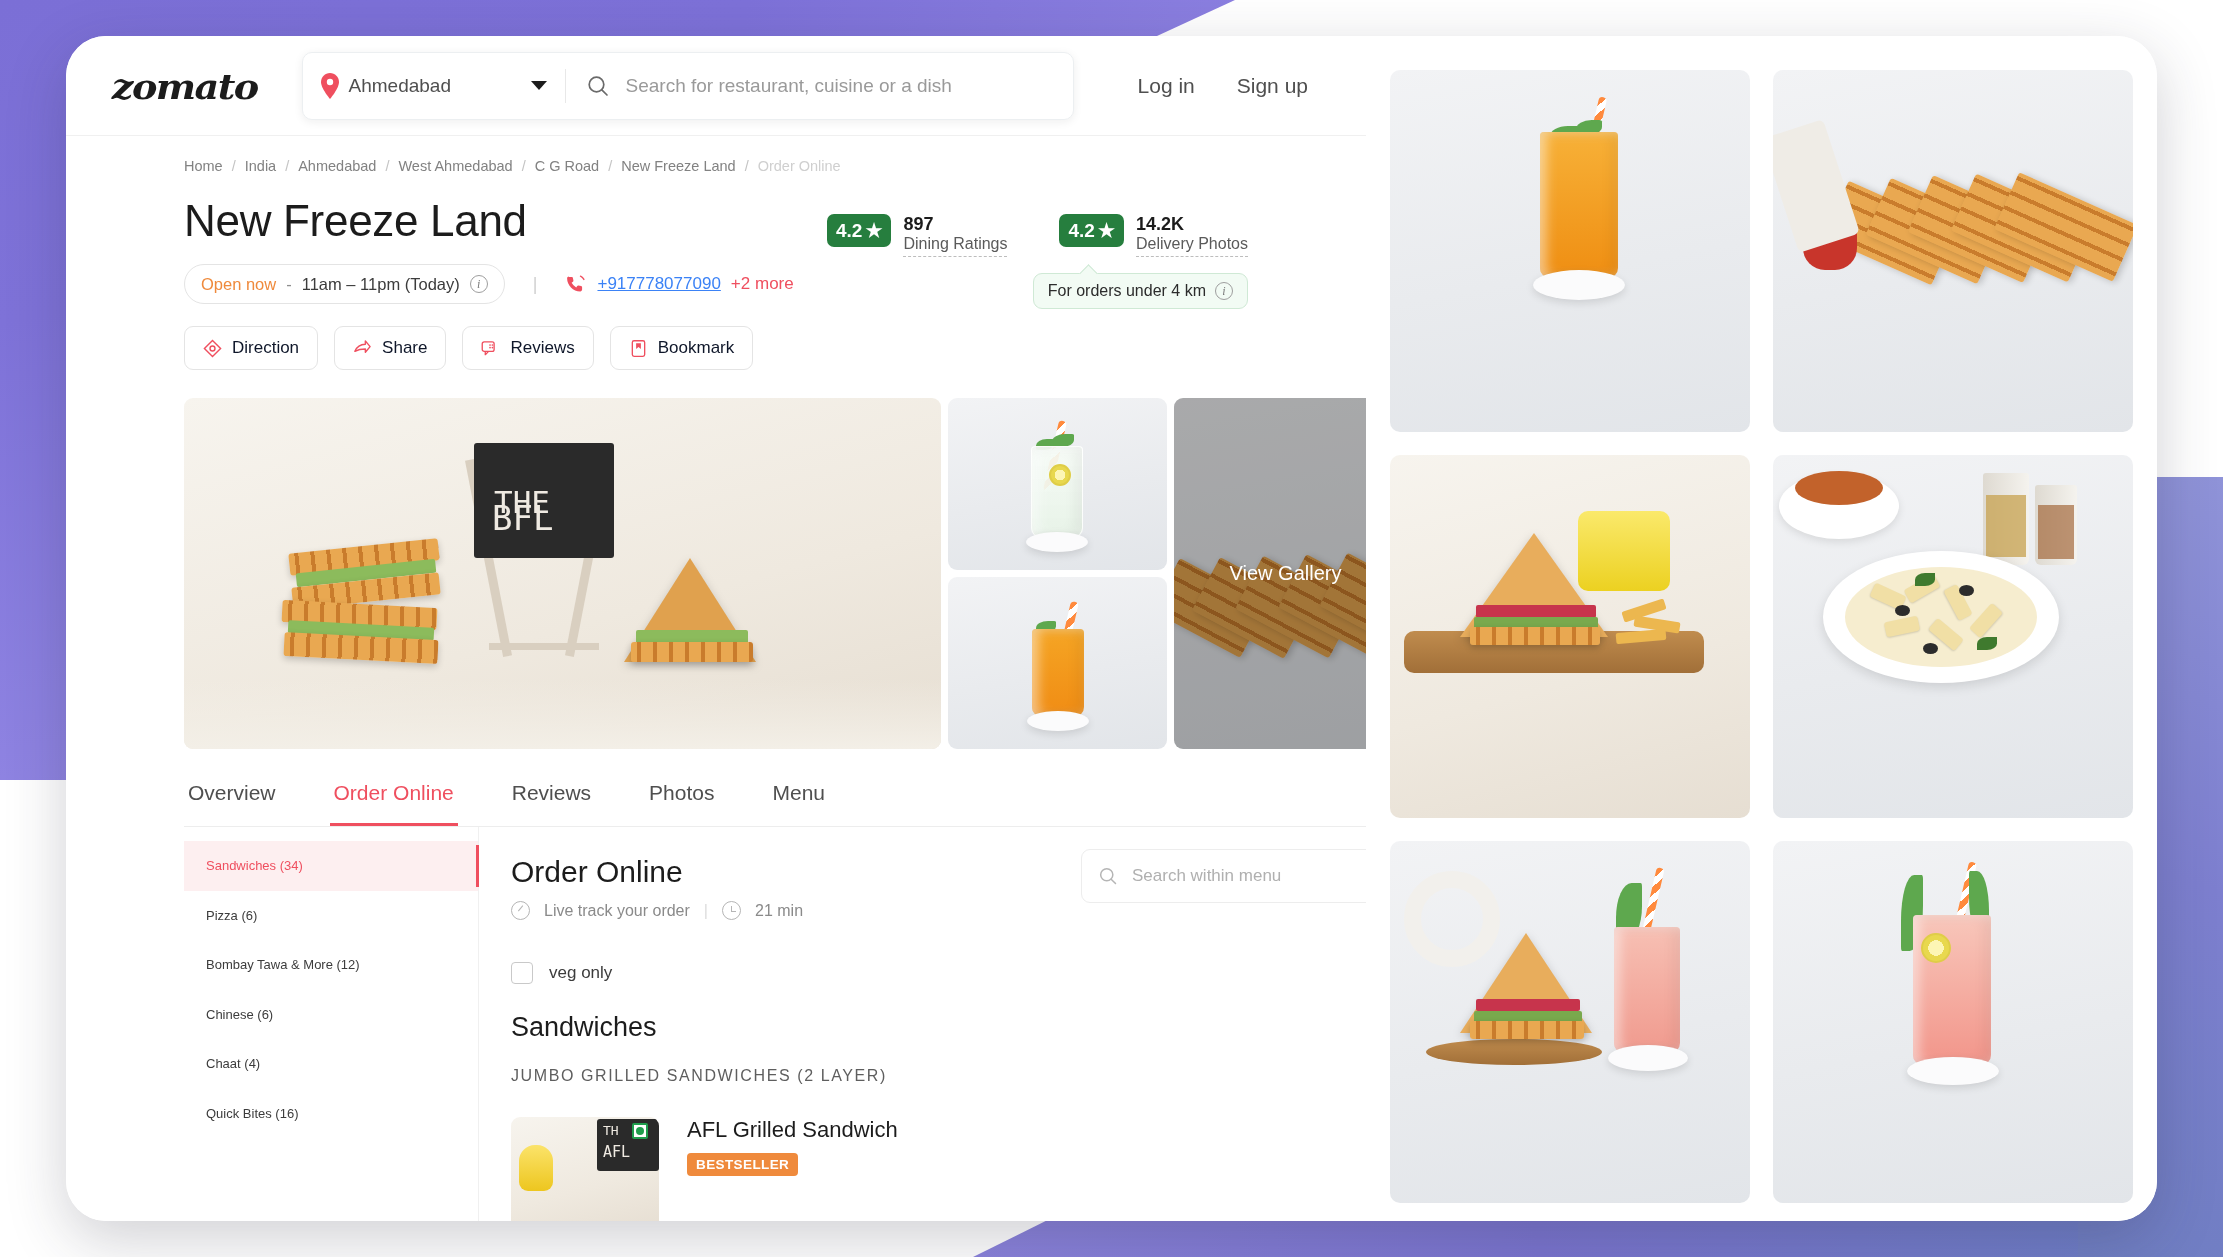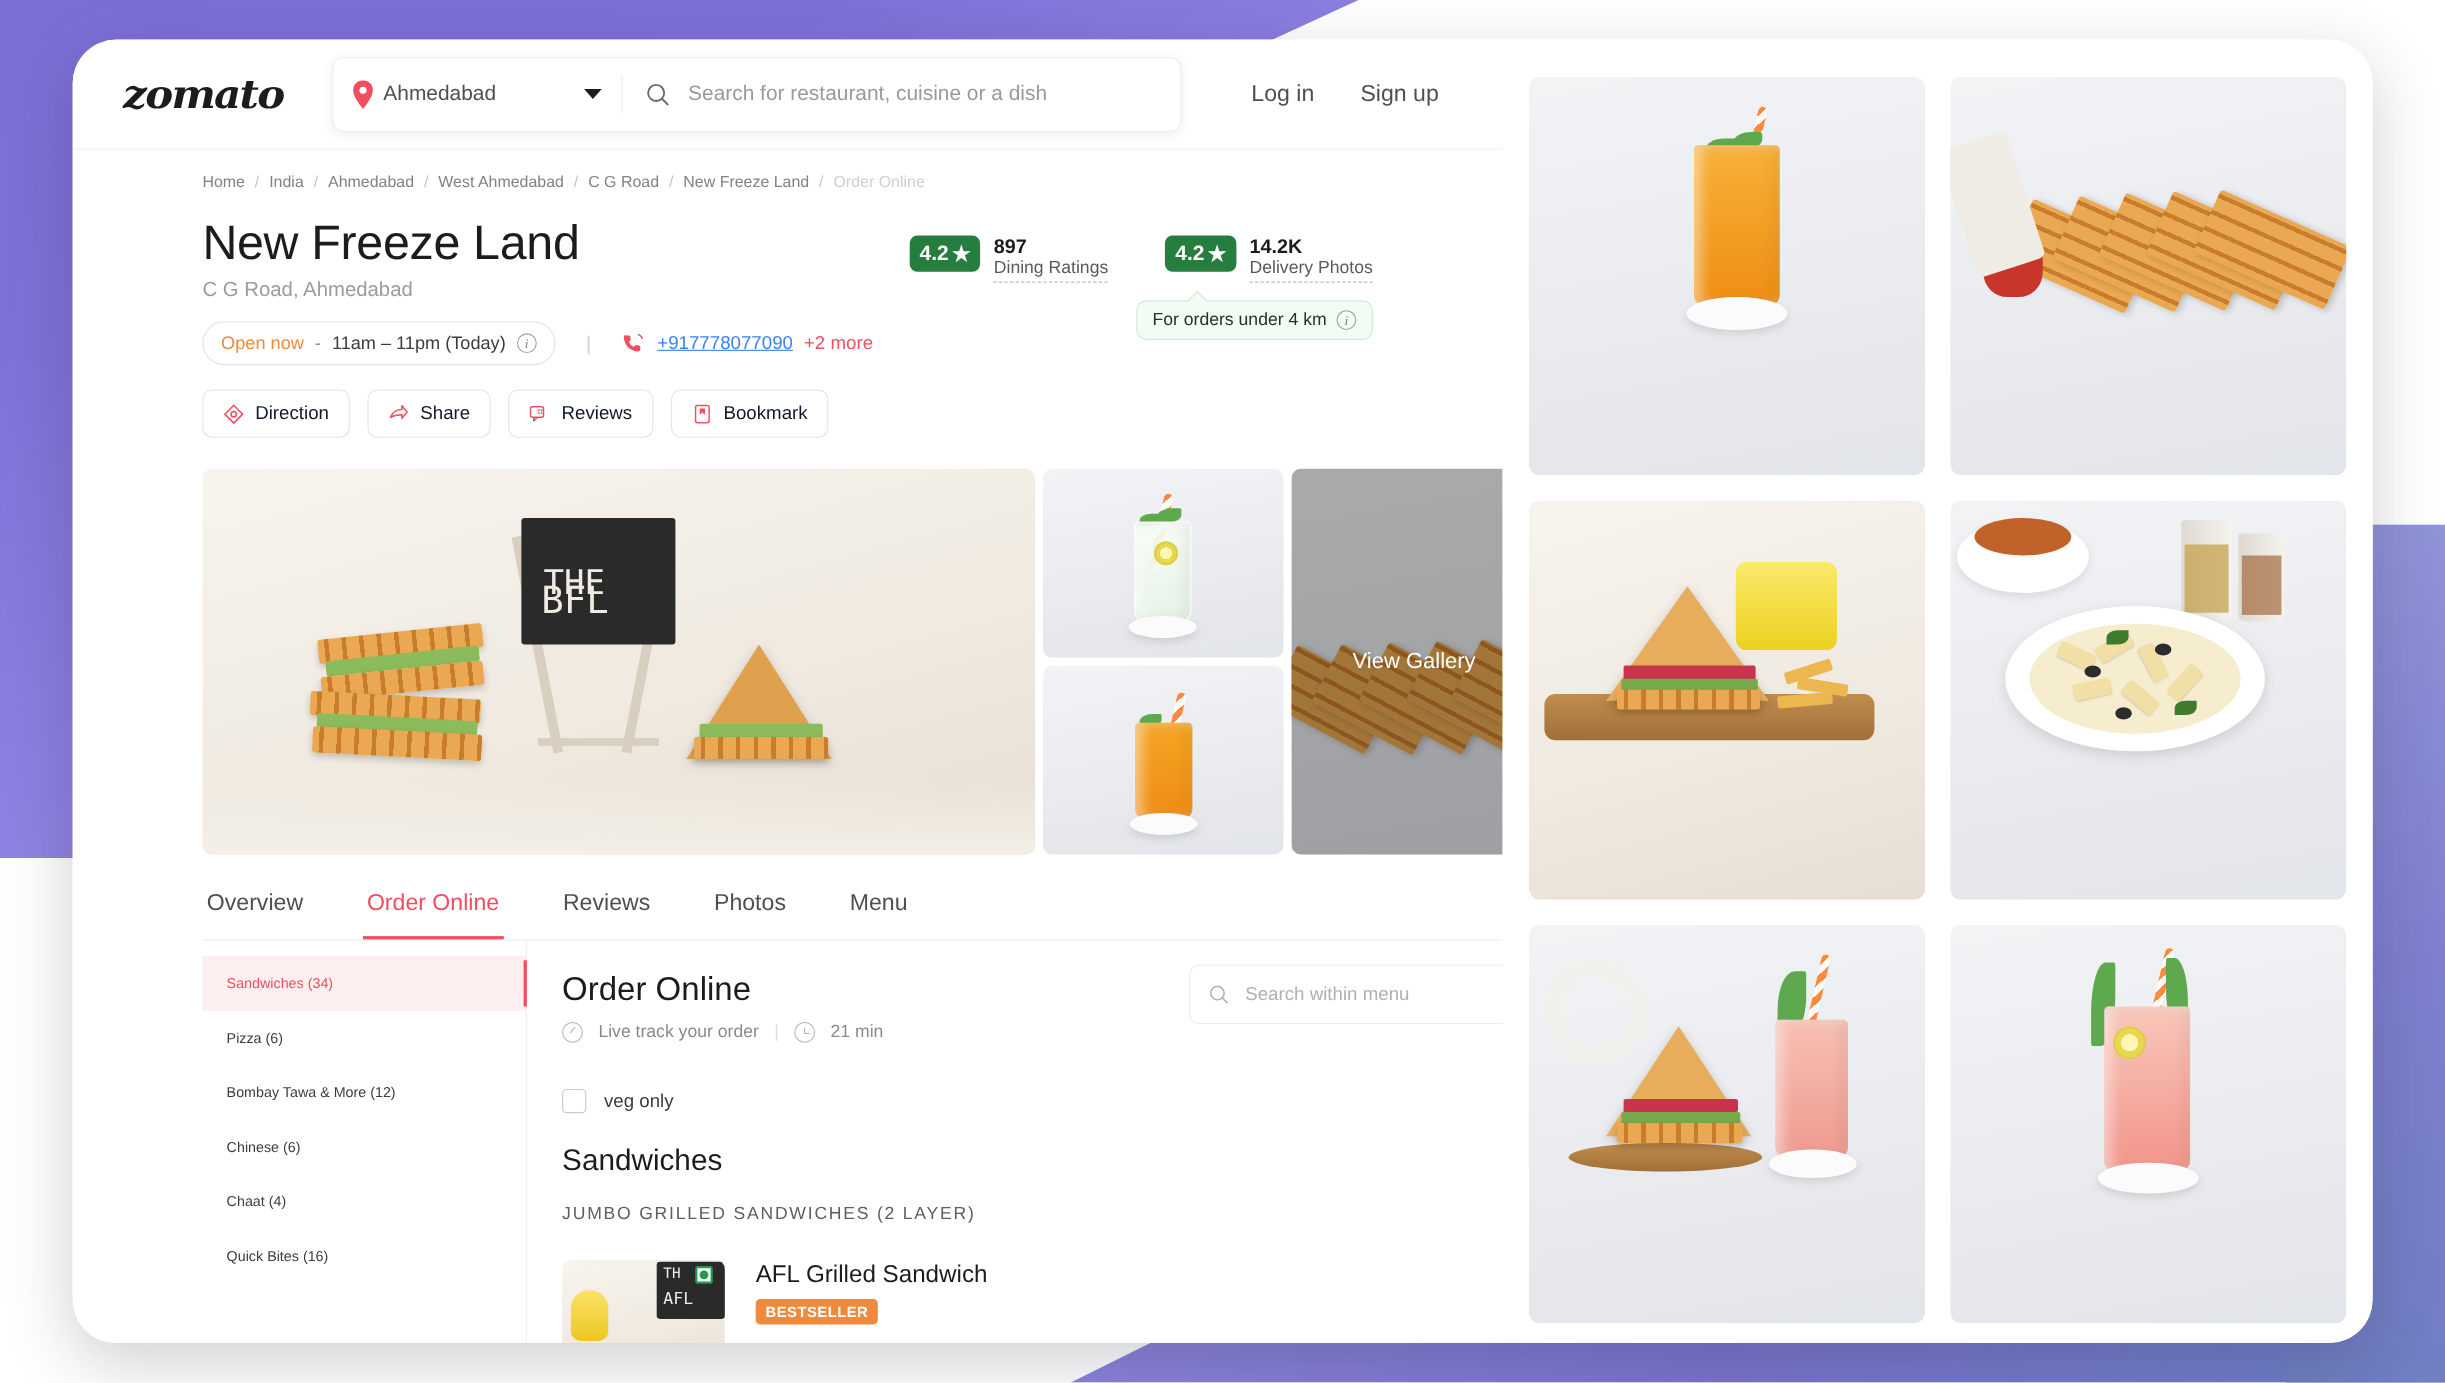--- a/index.html
+++ b/index.html
@@ -324,21 +324,20 @@
         <span>West Ahmedabad</span>
         <span class="sep">/</span>
         <span>C G Road</span>
         <span class="sep">/</span>
         <span>New Freeze Land</span>
         <span class="sep">/</span>
         <span class="cur">Order Online</span>
       </div>
 
       <h1 class="title">New Freeze Land</h1>
-      <div class="locality">C G Road, Ahmedabad</div>
 
       <div class="statusrow">
         <div class="openpill">
           <span class="open-now">Open now</span>
           <span class="dash">-</span>
           <span class="hours">11am – 11pm (Today)</span>
           <span class="infoc">i</span>
         </div>
         <span class="pipe">|</span>
         <div class="phonewrap">

